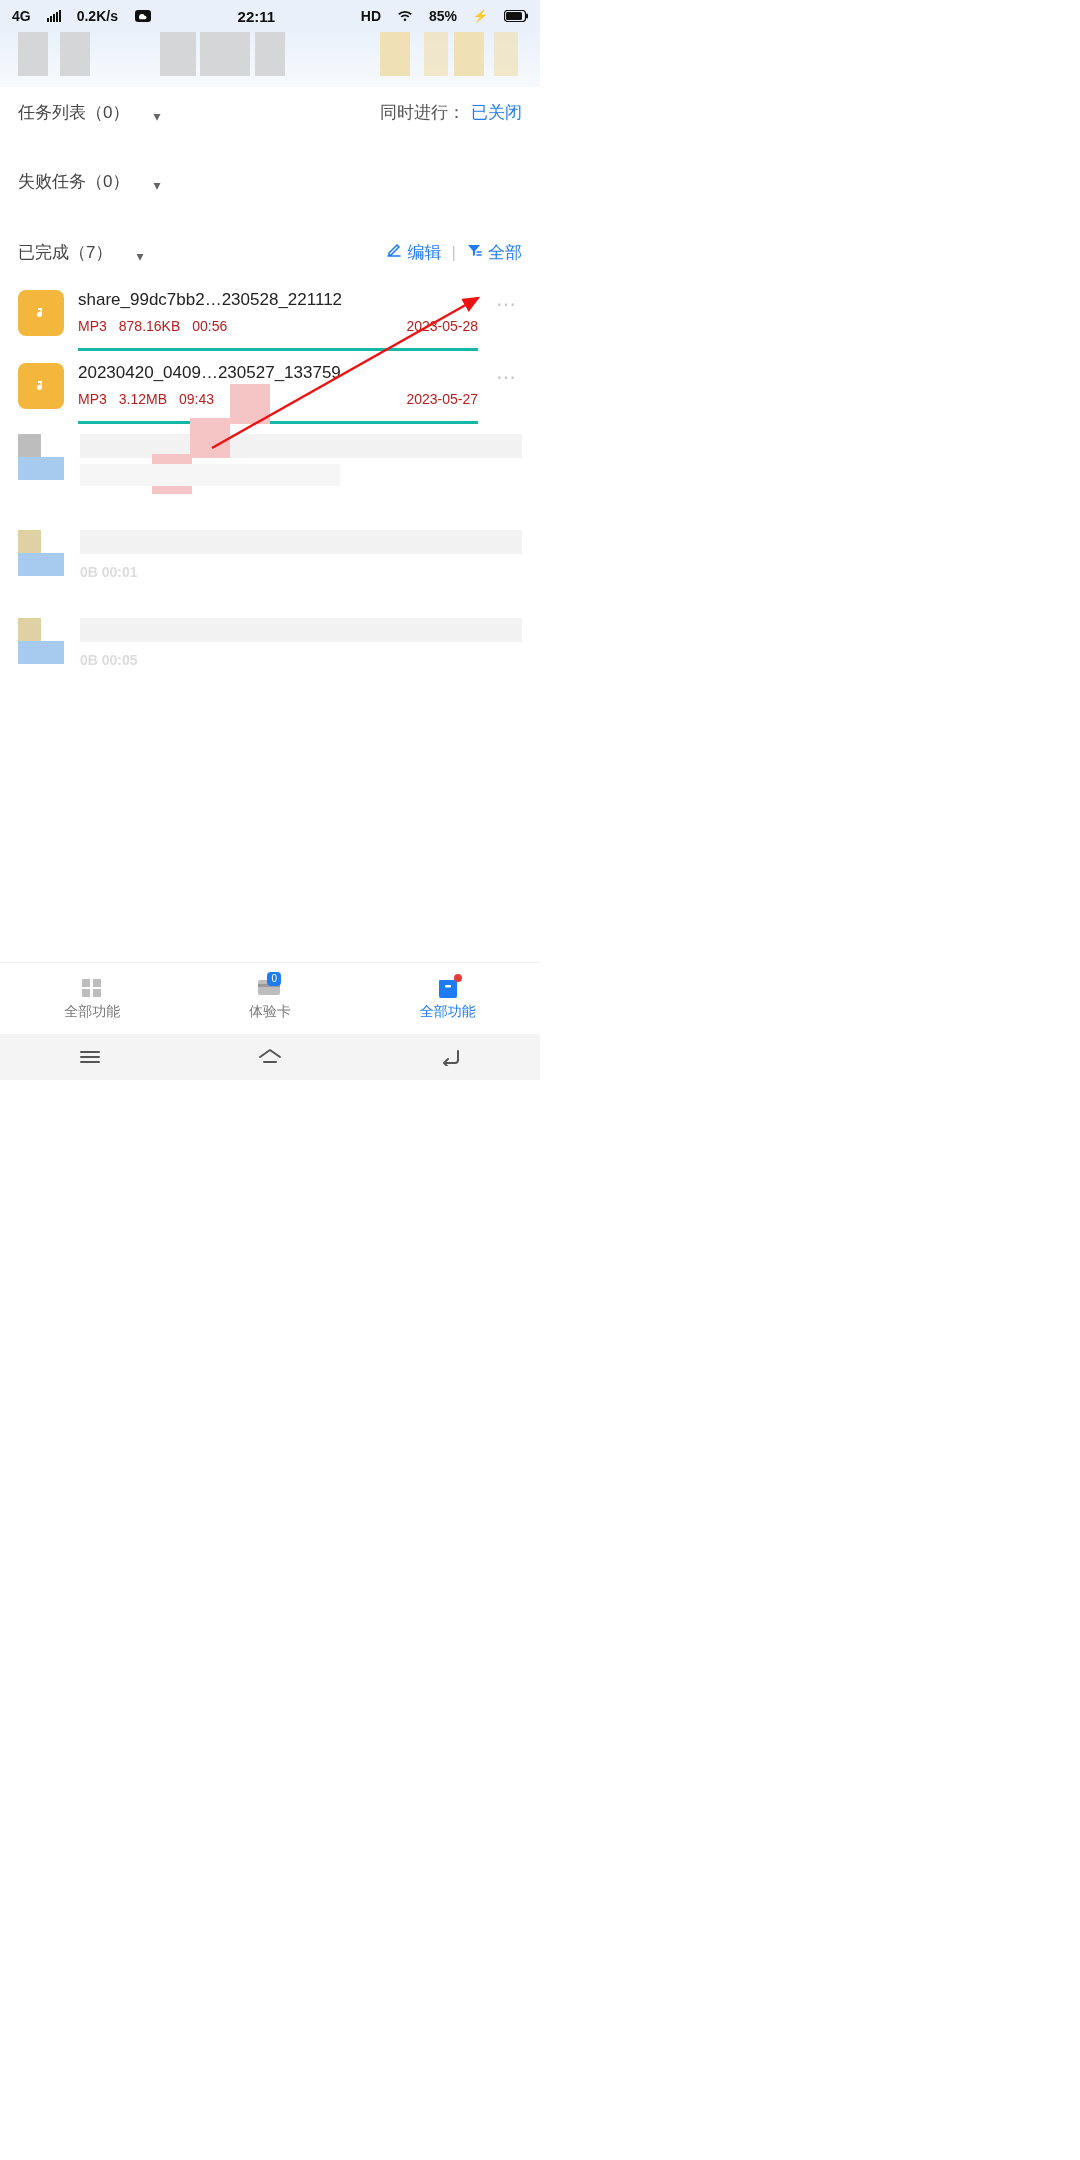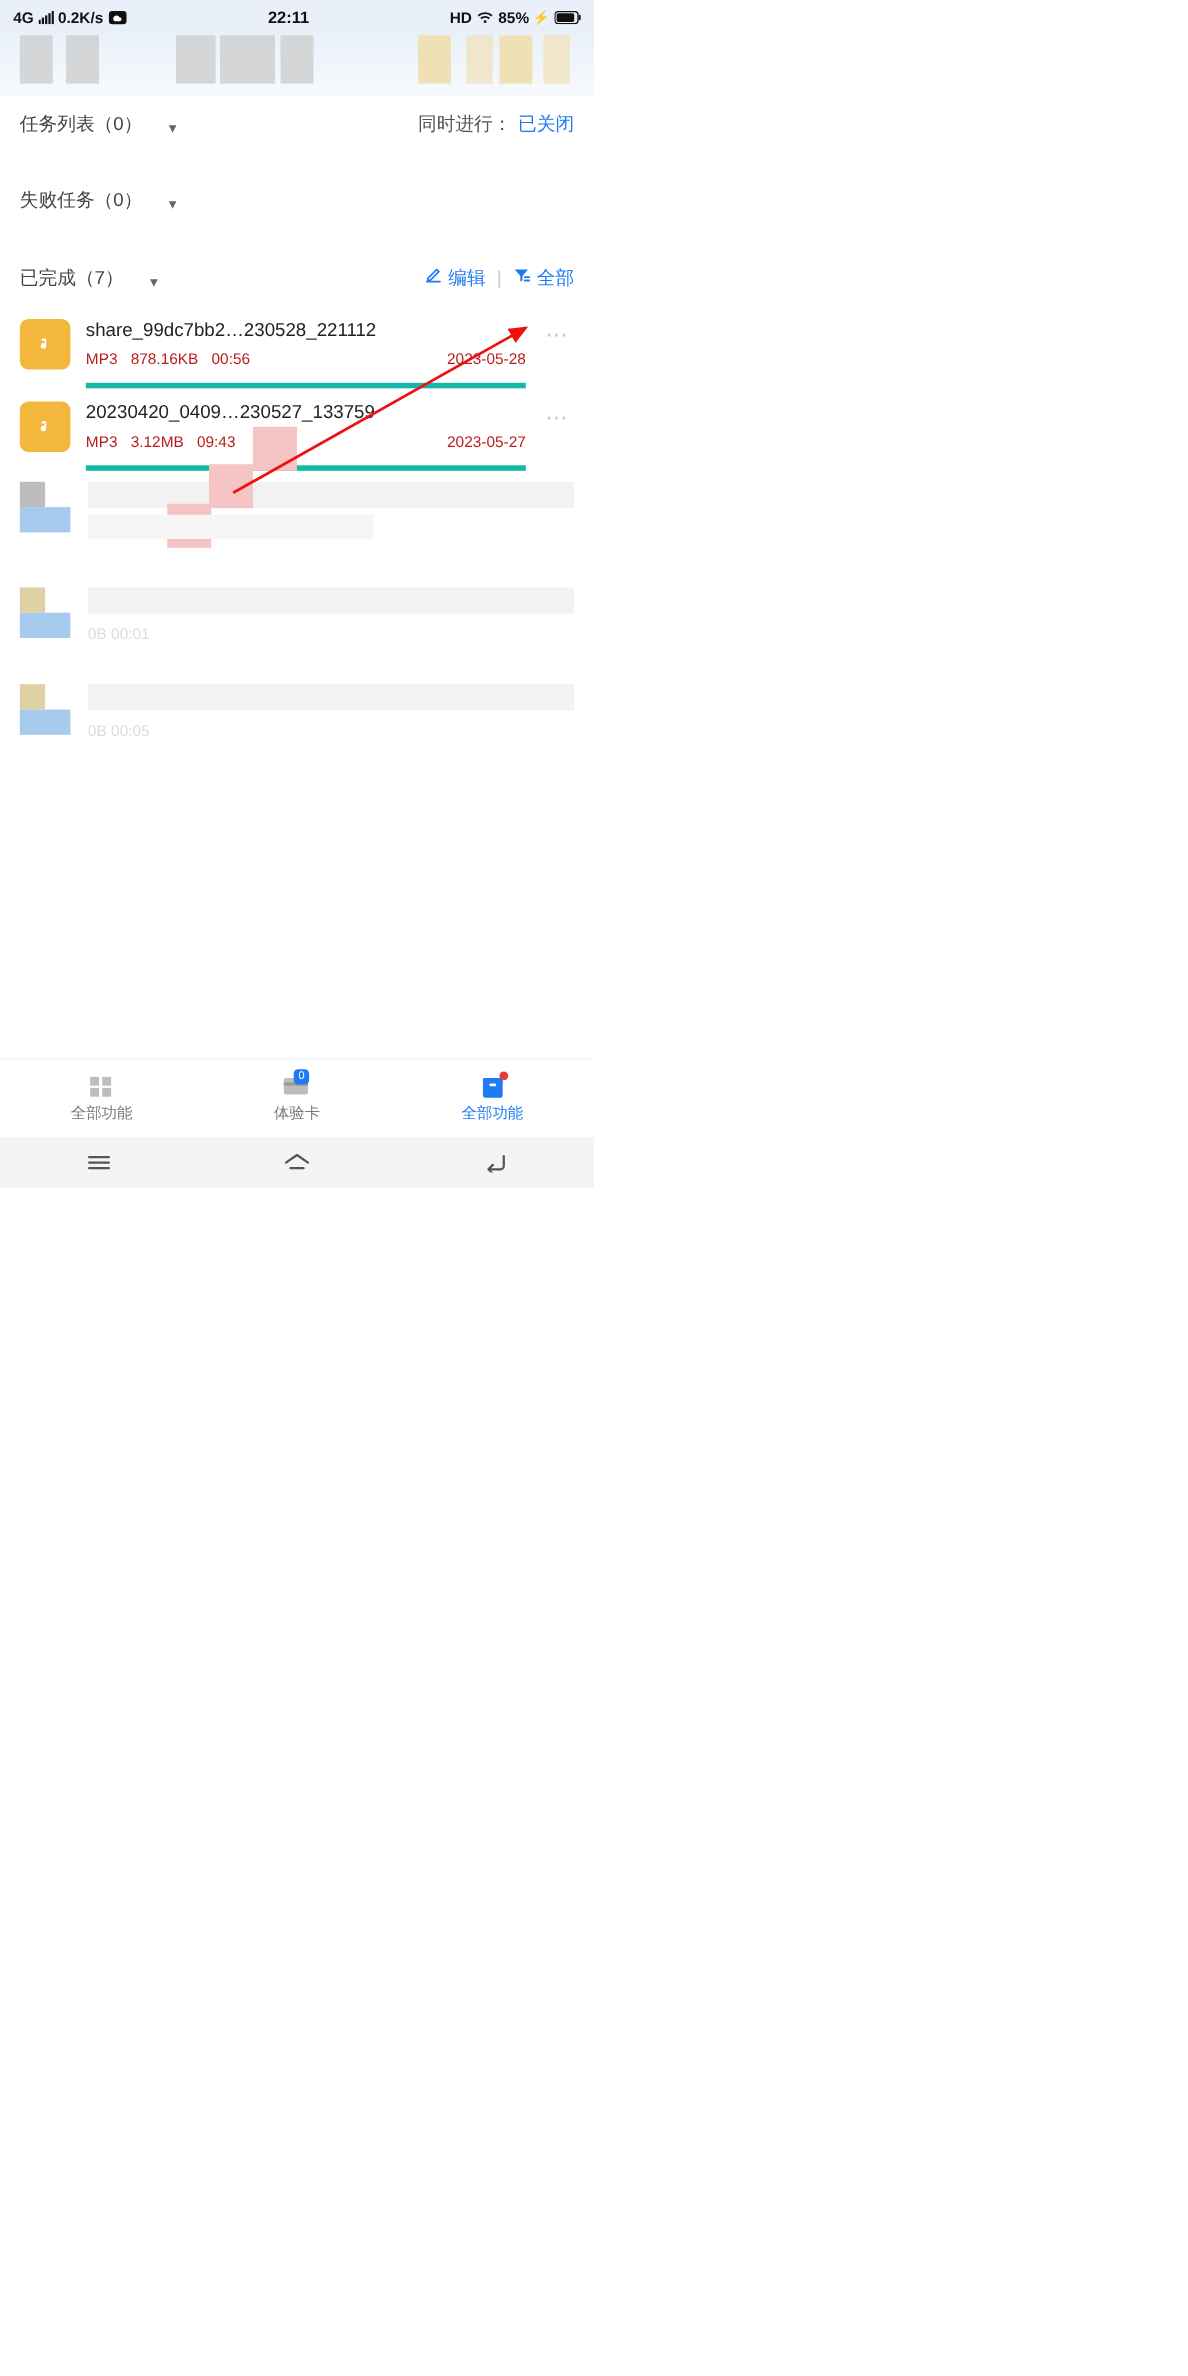--- a/index.html
+++ b/index.html
@@ -1,21 +1,21 @@
 <!DOCTYPE html>
 <html><head>
 <meta charset="utf-8">
 <style>
   * { margin: 0; padding: 0; box-sizing: border-box; }
   html, body { width: 540px; height: 1080px; font-family: -apple-system, "Helvetica Neue", Arial, sans-serif; background: #fff; color: #222; }
   .screen { width: 540px; height: 1080px; position: relative; overflow: hidden; display: flex; flex-direction: column; }
 
   
   .status-bar { height: 32px; background: linear-gradient(#e9f0f9, #e9f0f9); display: flex; align-items: center; justify-content: space-between; padding: 0 12px; font-size: 14px; font-weight: 600; color: #111; }
-  .status-left, .status-right { display: flex; align-items: center; gap: 4px; }
+  .status-left, .status-right { display: flex; align-items: center; gap: 16px; }
   .status-center { font-size: 15px; font-weight: 700; }
   .sig-icon, .wifi-icon, .batt-icon, .cloud-icon { display:inline-flex; }
 
   
   .banner { height: 55px; background: linear-gradient(#eaf1fa, #f7fafd); position: relative; }
   .banner .px { position: absolute; top: 0; height: 44px; }
   .banner .g { background: #d5d6d8; }
   .banner .b { background: #efe0b6; }
 
   
@@ -26,28 +26,28 @@
   .right-group { display: flex; align-items: center; gap: 6px; }
   .link-blue { color: #1f7bf2; }
   .sep { color: #c9c9c9; margin: 0 4px; }
   .edit-icon, .filter-icon { color: #1f7bf2; }
 
   
   .files { flex: 1 1 auto; overflow: hidden; position: relative; }
   .file-item { display: flex; align-items: flex-start; gap: 14px; padding: 12px 18px 0 18px; }
   .file-thumb { width: 46px; height: 46px; border-radius: 8px; background: #f2b73c; display:flex; align-items:center; justify-content:center; flex-shrink: 0; }
   .file-thumb svg { width: 24px; height: 24px; }
-  .file-body { flex: 1 1 auto; border-bottom: 5px solid #14b8a6; padding-bottom: 14px; min-width: 0; }
+  .file-body { flex: 1 1 auto; border-bottom: 3px solid #14b8a6; padding-bottom: 14px; min-width: 0; }
   .file-title { font-size: 17px; color: #222; white-space: nowrap; overflow: hidden; text-overflow: ellipsis; margin-bottom: 8px; }
   .file-meta { display: flex; align-items: center; gap: 12px; font-size: 14px; color: #b91c1c; }
   .file-meta .date { margin-left: auto; }
   .more-dots { color: #c7c7c7; font-size: 20px; letter-spacing: 2px; padding: 0 4px; align-self: flex-start; margin-top: 2px; }
 
   
-  .px-item { padding: 10px 18px 6px 18px; position: relative; height: 88px; }
+  .px-item { padding: 10px 18px 6px 18px; position: relative; height: 88px; font-weight: bold; }
   .px-item .px-thumb { position:absolute; left:18px; top:10px; width:46px; height:46px; }
   .px-item .px-thumb .a { position:absolute; left:0; top:0; width:23px; height:23px; background:#e0d1a5; }
   .px-item .px-thumb .b { position:absolute; left:23px; top:23px; width:23px; height:23px; background:#a7cbee; }
   .px-item .px-thumb .c { position:absolute; left:0; top:23px; width:23px; height:23px; background:#a7cbee; }
   .px-item .px-line { position:absolute; left:80px; top:10px; right:18px; height:24px; background:#f2f2f2; }
   .px-item .px-sub { position:absolute; left:80px; top:44px; font-size:14px; color:#dcdcdc; }
   .px-item .px-line2 { position:absolute; left:80px; top:40px; width:260px; height:22px; background:#f6f6f6; }
 
   
   .tab-bar { border-top: 1px solid #f0f0f0; height: 72px; display:flex; align-items: center; justify-content: space-around; background:#fff; }

